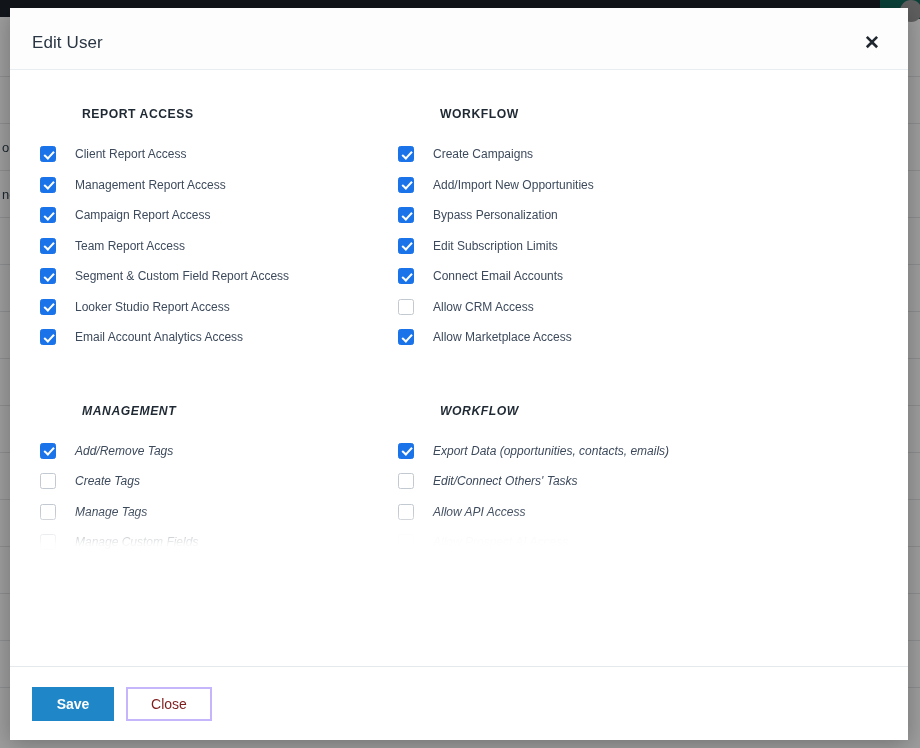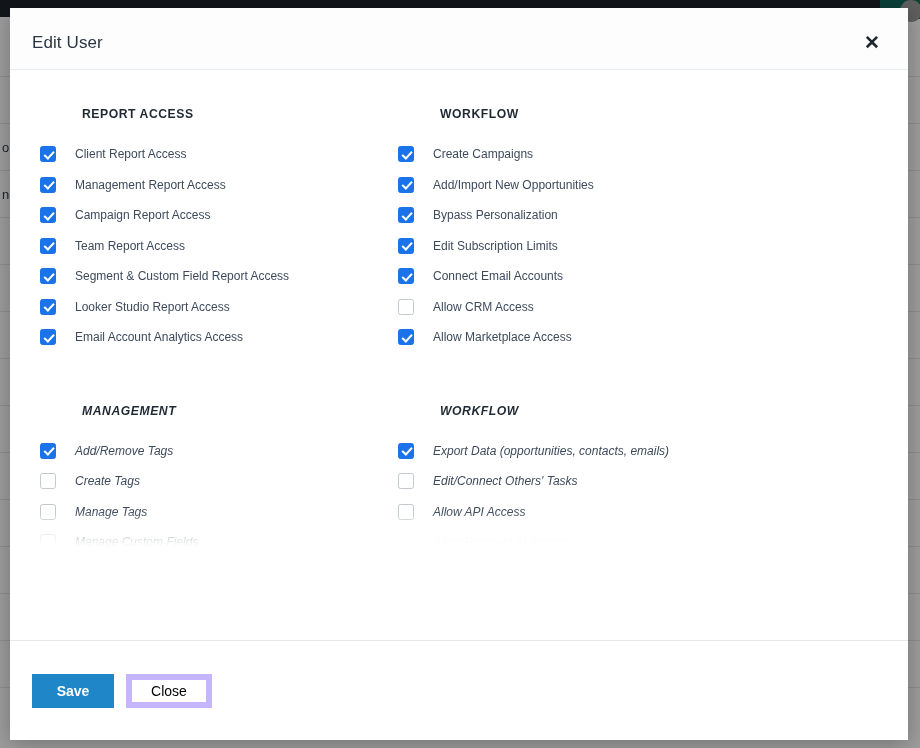--- a/index.html
+++ b/index.html
@@ -236,21 +236,21 @@
     left: 0; right: 0;
     bottom: 0;
     height: 54px;
     background: linear-gradient(to bottom, rgba(255,255,255,0) 0%, rgba(255,255,255,0.96) 62%, #ffffff 100%);
     pointer-events: none;
   }
 
   
   .modal-footer {
     flex: none;
-    height: 100px;
+    height: 74px;
     border-top: 1px solid #e6e9ec;
     display: flex;
     align-items: center;
     padding-left: 22px;
     box-sizing: border-box;
     background: #ffffff;
   }
   .btn {
     font-size: 14px;
     font-family: "Liberation Sans", sans-serif;
@@ -264,22 +264,22 @@
     background: #1f87c7;
     color: #ffffff;
     border: none;
     width: 82px;
     height: 34px;
     font-weight: 700;
     margin-right: 12px;
   }
   .btn-close {
     background: #ffffff;
-    color: #000000;
-    border: 6px solid #c4b5fd;
+    color: #7f1d1d;
+    border: 2px solid #c4b5fd;
     width: 86px;
     height: 34px;
   }
 </style>
 </head>
 <body>
 
 <div id="app-background">
   <div class="top-nav-bar"></div>
   <div class="top-nav-teal"></div>

